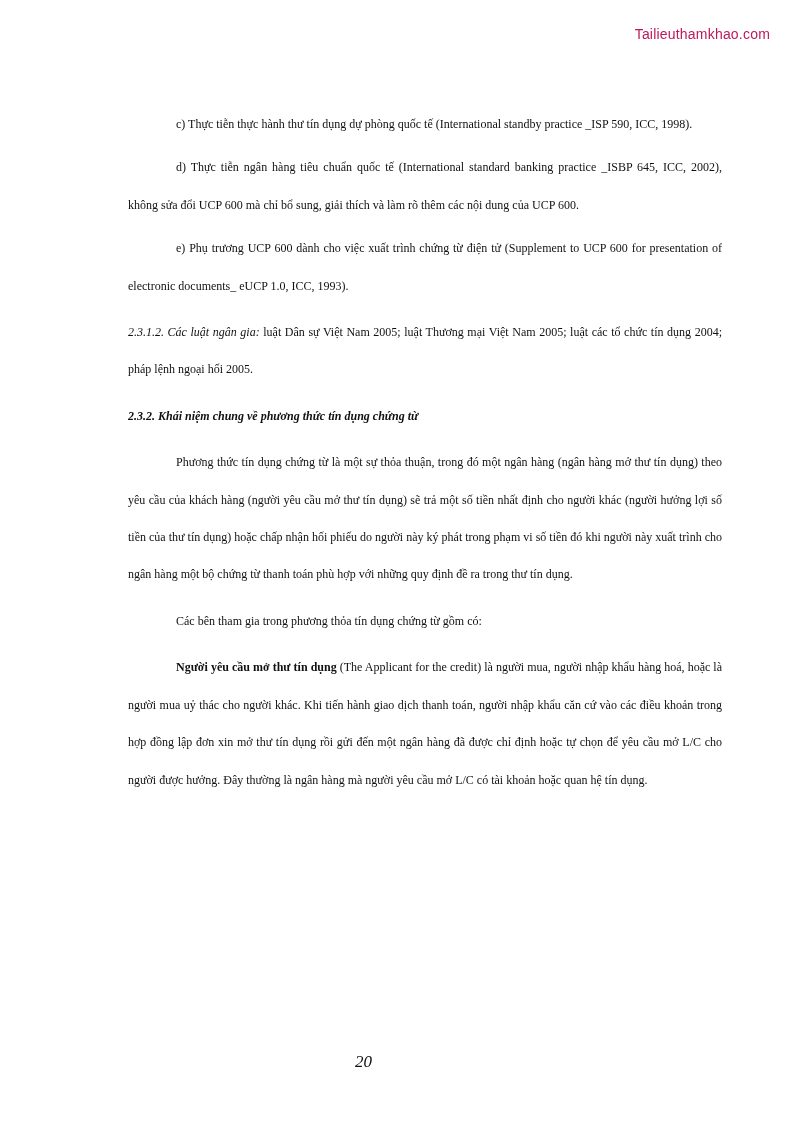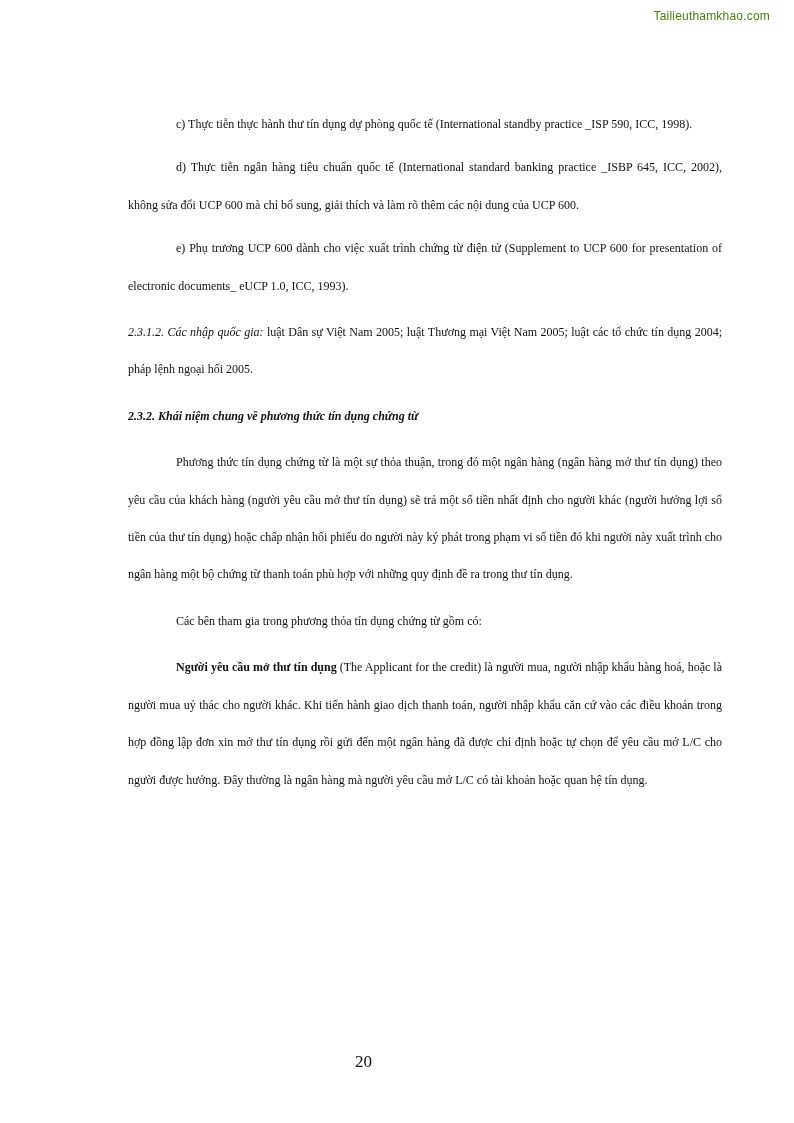--- a/index.html
+++ b/index.html
@@ -17,26 +17,26 @@
   }
 
   .page {
     position: absolute;
     inset: 0;
     background: #ffffff;
   }
 
   .watermark {
     position: absolute;
-    top: 9px;
+    top: 26px;
     right: 24px;
     font-family: "Liberation Sans", sans-serif;
-    font-size: 12px;
+    font-size: 14px;
     letter-spacing: 0.2px;
-    color: #4d7c0f;
+    color: #be185d;
     white-space: nowrap;
     user-select: none;
   }
 
   .content {
     position: absolute;
     left: 128px;
     top: 106px;
     width: 594px;
   }
@@ -79,20 +79,21 @@
   .pagenum {
     position: absolute;
     top: 1052px;
     left: 0;
     width: 715px;
     text-align: center;
     padding-left: 12px;
     box-sizing: border-box;
     font-size: 17px;
     color: #111111;
+    font-style: italic;
   }
 </style>
 </head>
 <body>
 
 <div class="page">
 
   <div class="watermark">Tailieuthamkhao.com</div>
 
   <div class="content">
@@ -102,21 +103,21 @@
     <div class="gap-sm"></div>
 
     <p class="indent">d) Thực tiễn ngân hàng tiêu chuẩn quốc tế (International standard banking practice _ISBP 645, ICC, 2002), không sửa đổi UCP 600 mà chỉ bổ sung, giải thích và làm rõ thêm các nội dung của UCP 600.</p>
 
     <div class="gap-sm"></div>
 
     <p class="indent">e) Phụ trương UCP 600 dành cho việc xuất trình chứng từ điện tử (Supplement to UCP 600 for presentation of electronic documents_ eUCP 1.0, ICC, 1993).</p>
 
     <div class="gap-md"></div>
 
-    <p class="noindent"><span class="heading-italic">2.3.1.2. Các nhập quốc gia:</span><span> luật Dân sự Việt Nam 2005; luật Thương mại Việt Nam 2005; luật các tổ chức tín dụng 2004; pháp lệnh ngoại hối 2005.</span></p>
+    <p class="noindent"><span class="heading-italic">2.3.1.2. Các luật ngân gia:</span><span> luật Dân sự Việt Nam 2005; luật Thương mại Việt Nam 2005; luật các tổ chức tín dụng 2004; pháp lệnh ngoại hối 2005.</span></p>
 
     <div class="gap-md"></div>
 
     <p class="noindent heading-bold-italic">2.3.2. Khái niệm chung về phương thức tín dụng chứng từ</p>
 
     <div class="gap-md"></div>
 
     <p class="indent">Phương thức tín dụng chứng từ là một sự thỏa thuận, trong đó một ngân hàng (ngân hàng mở thư tín dụng) theo yêu cầu của khách hàng (người yêu cầu mở thư tín dụng) sẽ trả một số tiền nhất định cho người khác (người hưởng lợi số tiền của thư tín dụng) hoặc chấp nhận hối phiếu do người này ký phát trong phạm vi số tiền đó khi người này xuất trình cho ngân hàng một bộ chứng từ thanh toán phù hợp với những quy định đề ra trong thư tín dụng.</p>
 
     <div class="gap-md"></div>

